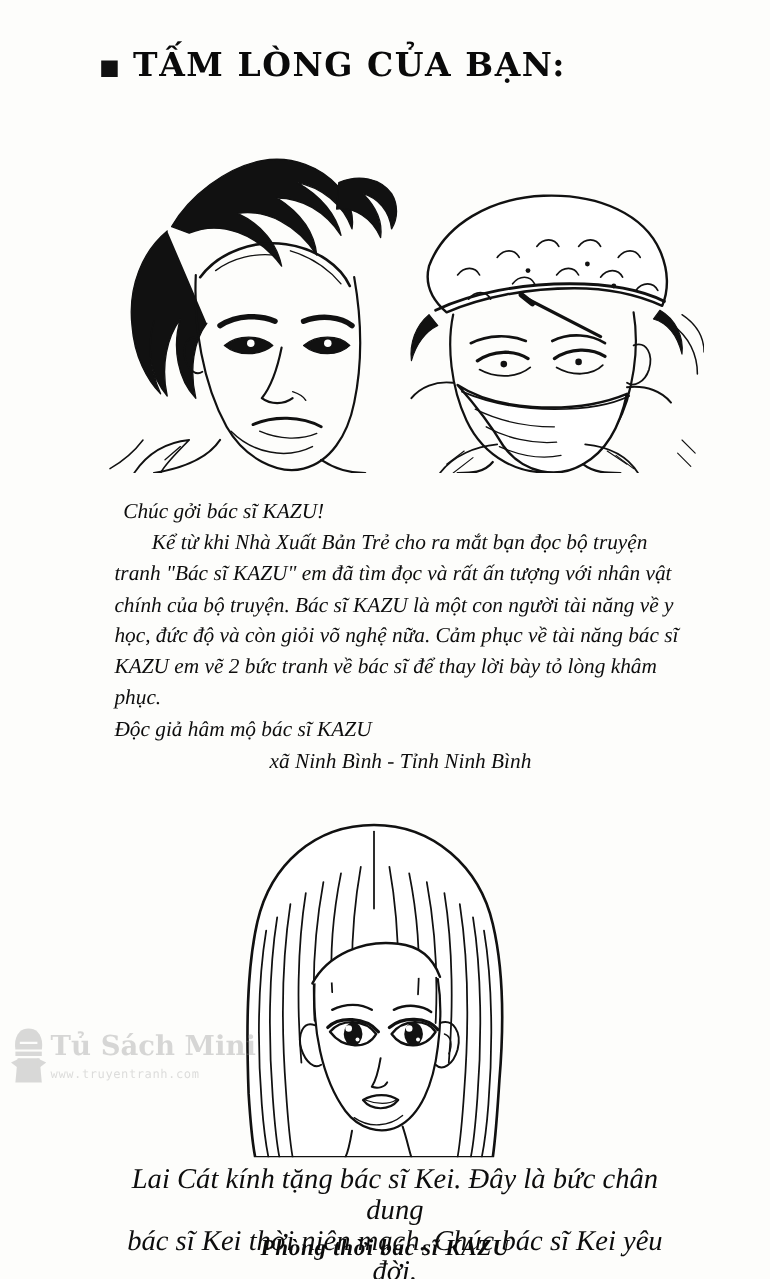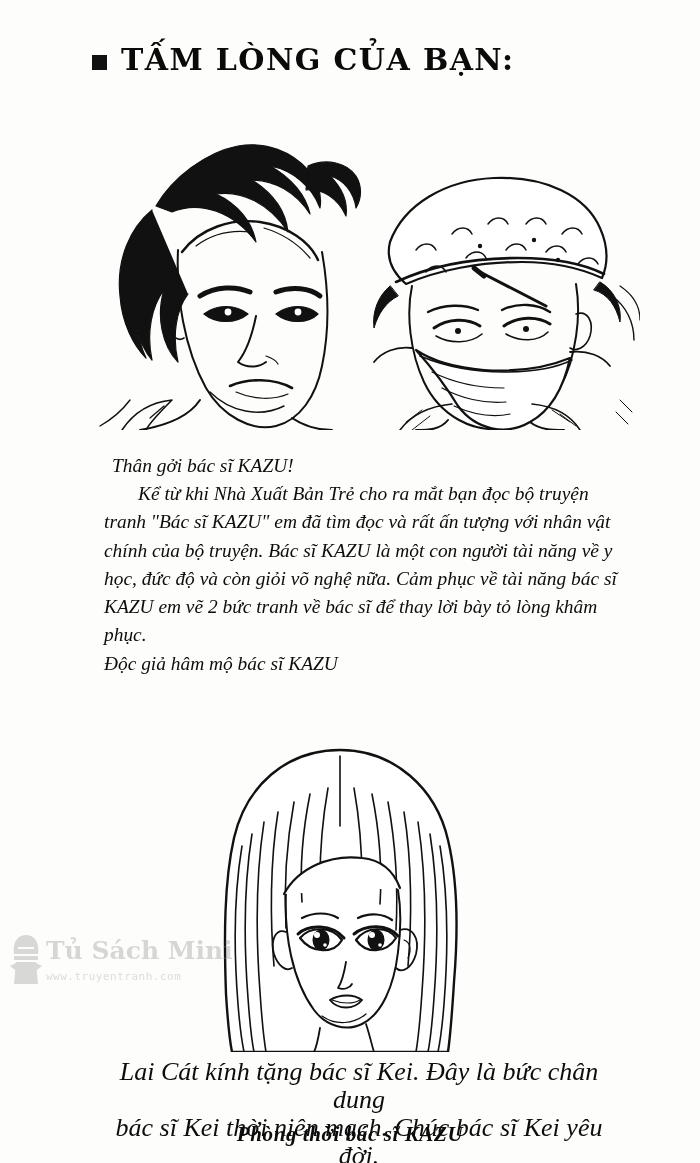--- a/index.html
+++ b/index.html
@@ -287,23 +287,24 @@
           </g>
 
           <path d="M552 196 C566 206 574 222 574 240" stroke-width="1.4"></path>
           <path d="M560 186 C572 194 580 206 580 220" stroke-width="1.2"></path>
         </g>
       </g>
     </svg>
   </div>
 
   <div class="letter">
-    <p class="greet">Thân gởi bác sĩ  KAZU!</p>
+    <p class="greet">Chúc gởi bác sĩ  KAZU!</p>
     <p class="body">Kể từ khi Nhà Xuất Bản Trẻ cho ra mắt bạn đọc bộ truyện tranh "Bác sĩ KAZU" em đã tìm đọc và rất ấn tượng với nhân vật chính của bộ truyện. Bác sĩ KAZU là một con người tài năng về y học, đức độ và còn giỏi võ nghệ nữa. Cảm phục về tài năng bác sĩ KAZU em vẽ 2 bức tranh về bác sĩ để thay lời bày tỏ lòng khâm phục.</p>
     <p class="sig1">Độc giả hâm mộ bác sĩ KAZU</p>
+    <p class="sig4">xã Ninh Bình - Tỉnh Ninh Bình</p>
   </div>
 
   <div class="art-bottom">
     <svg width="300" height="310" viewBox="0 0 300 310">
       <g fill="none" stroke="#111" stroke-width="2" stroke-linecap="round" stroke-linejoin="round">
 
         <path d="M150 8 C96 8 56 44 44 96 C34 140 34 196 36 252 C38 284 40 300 42 310
                  L258 310 C260 296 262 272 264 240 C268 192 268 140 258 98 C246 46 204 8 150 8 Z" fill="#fff" stroke="#111" stroke-width="2.4"></path>
 
         <g stroke-width="1.6">

